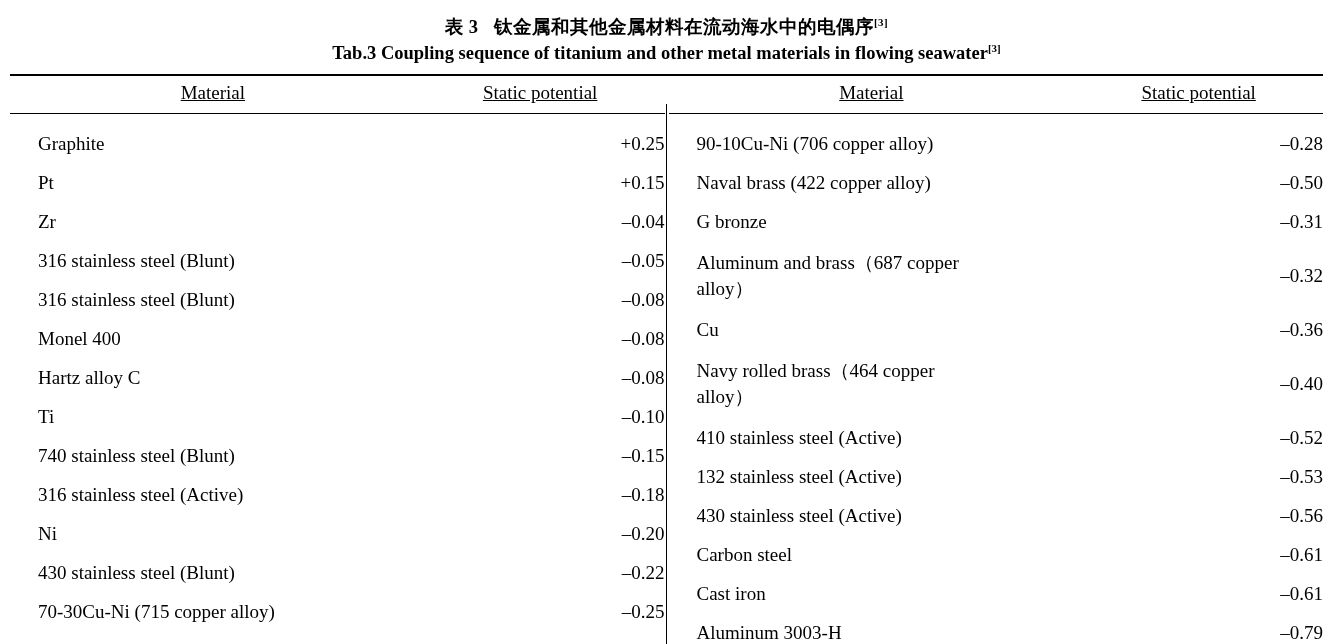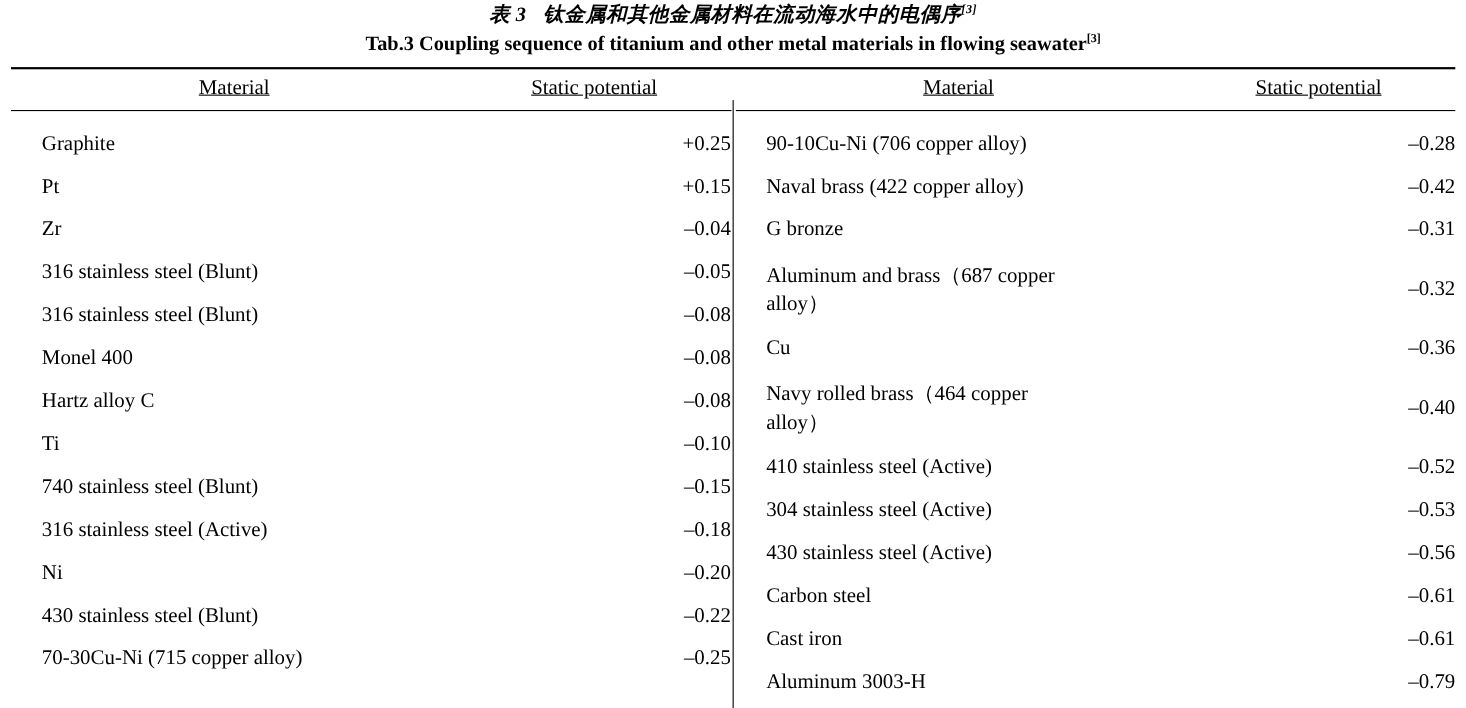--- a/index.html
+++ b/index.html
@@ -21,23 +21,22 @@
     box-sizing: border-box;
     padding: 0 10px;
   }
   .caption {
     text-align: center;
     line-height: 1.25;
   }
   .caption-cn {
     font-size: 18.5px;
     font-weight: bold;
-    padding-top: 3px;
+    padding-top: 16px;
     letter-spacing: 0.5px;
-    font-style: italic;
   }
   .caption-en {
     font-size: 18.5px;
     font-weight: bold;
     padding-top: 3px;
   }
   sup {
     font-size: 11px;
     vertical-align: super;
     line-height: 0;
@@ -219,21 +218,21 @@
             <tr class="spacer-row">
                   <td></td>
                   <td></td>
                 </tr>
             <tr>
                   <td class="col-mat">90-10Cu-Ni (706 copper alloy)</td>
                   <td class="col-pot">–0.28</td>
                 </tr>
             <tr>
                   <td class="col-mat">Naval brass (422 copper alloy)</td>
-                  <td class="col-pot">–0.42</td>
+                  <td class="col-pot">–0.50</td>
                 </tr>
             <tr>
                   <td class="col-mat">G bronze</td>
                   <td class="col-pot">–0.31</td>
                 </tr>
             <tr>
                   <td class="col-mat">Aluminum and brass（687 copper alloy）</td>
                   <td class="col-pot">–0.32</td>
                 </tr>
             <tr>
@@ -242,21 +241,21 @@
                 </tr>
             <tr>
                   <td class="col-mat">Navy rolled brass（464 copper alloy）</td>
                   <td class="col-pot">–0.40</td>
                 </tr>
             <tr>
                   <td class="col-mat">410 stainless steel (Active)</td>
                   <td class="col-pot">–0.52</td>
                 </tr>
             <tr>
-                  <td class="col-mat">304 stainless steel (Active)</td>
+                  <td class="col-mat">132 stainless steel (Active)</td>
                   <td class="col-pot">–0.53</td>
                 </tr>
             <tr>
                   <td class="col-mat">430 stainless steel (Active)</td>
                   <td class="col-pot">–0.56</td>
                 </tr>
             <tr>
                   <td class="col-mat">Carbon steel</td>
                   <td class="col-pot">–0.61</td>
                 </tr>

